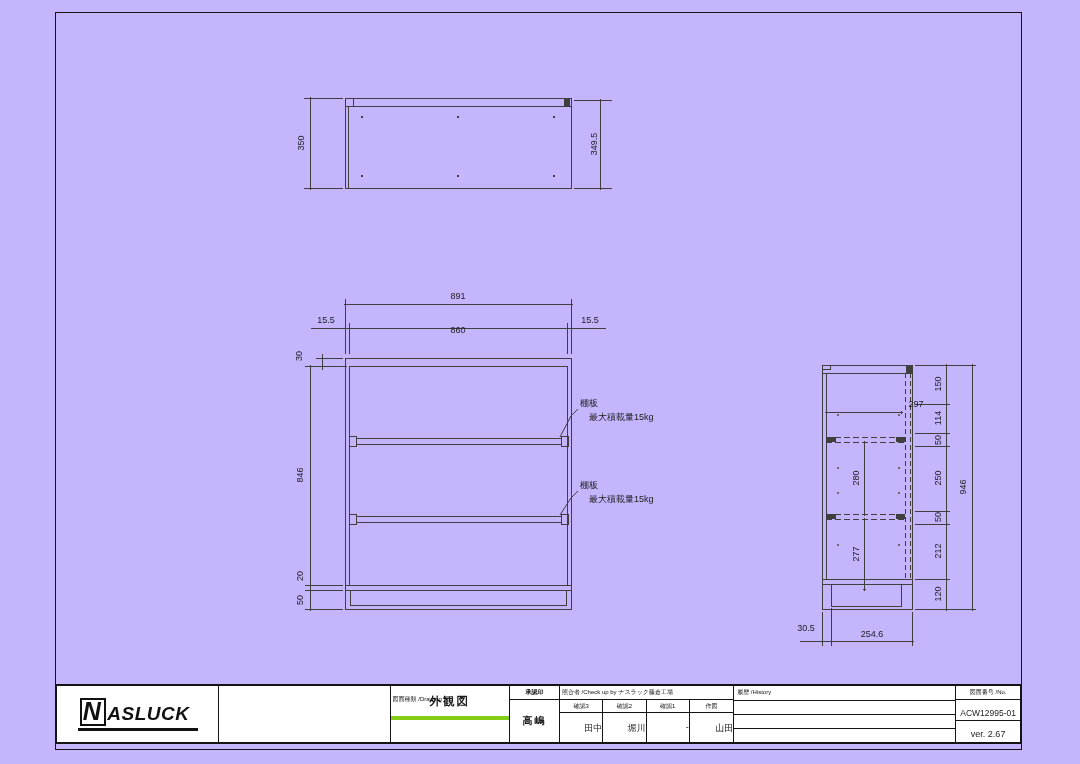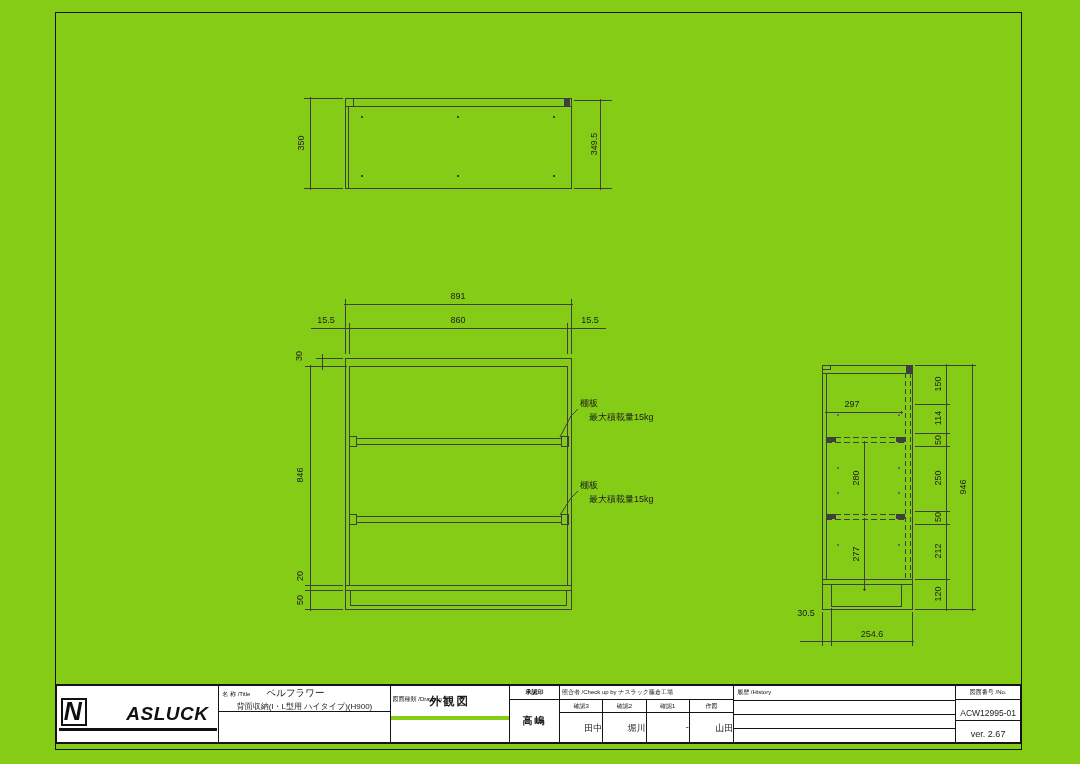--- a/index.html
+++ b/index.html
@@ -1,17 +1,17 @@
 <!DOCTYPE html>
 <html><head>
 <meta charset="utf-8">
 <style>
   html,body { margin:0; padding:0; background:#fff; }
   #canvas {
-    position:relative; width:1080px; height:764px; background:#84cc16;
+    position:relative; width:1080px; height:764px; background:#c4b5fd;
     font-family:"Liberation Sans","DejaVu Sans",sans-serif; color:#1c1c1c;
     overflow:hidden;
   }
   #linework { position:absolute; left:0; top:0; }
   .dim {
     position:absolute; font-size:9px; line-height:1; color:#1c1c1c;
     white-space:nowrap; transform:translate(-50%,-50%);
   }
   .dim.v { transform:translate(-50%,-50%) rotate(-90deg); }
   .note { position:absolute; font-size:9px; line-height:1; white-space:nowrap; color:#1c1c1c; }
@@ -24,21 +24,21 @@
   .tb * { box-sizing:border-box; }
   .tb-cell { position:relative; border-right:1px solid #141414; height:100%; }
   .tb-cell:last-child { border-right:none; }
   .micro { font-size:6px; color:#111; line-height:1.1; white-space:nowrap; }
   .center { text-align:center; }
   .tb-logo { width:163px; display:flex; align-items:center; justify-content:center; }
   .logo { display:inline-block; border-bottom:3px solid #111; padding:1px 8px 2px 2px;
           font-style:italic; font-weight:bold; letter-spacing:.5px; color:#111; }
   .logo-n { display:inline-block; border:2.5px solid #111; padding:0 3px 0 1px;
             font-size:25px; line-height:.95; margin-right:1px; }
-  .logo-rest { font-size:19px;padding-left:38px; }
+  .logo-rest { font-size:19px; }
 
   .tb-title { width:172px; }
   .tb-title-top { height:26px; border-bottom:1px solid #141414; padding:1px 3px 0 3px; }
   .tt-row1 { display:flex; align-items:baseline; gap:6px; }
   .tt-name { font-size:9.5px; margin-left:10px; }
   .tt-desc { font-size:8px; text-align:center; margin-top:1px; white-space:nowrap; }
   .tb-title-bot { height:29px; padding-top:1px; }
   .tt-type { font-size:9.5px; }
   .tt-code { font-size:11px; letter-spacing:.5px; margin-top:1px; }
 
@@ -239,62 +239,55 @@
         <circle cx="912.5" cy="641.5" r="1.3" fill="#3f3f3f" stroke="none"></circle>
       </g>
     </g>
   </svg>
 
   <span class="dim v" style="left:301px; top:143px;">350</span>
   <span class="dim v" style="left:594px; top:144px;">349.5</span>
 
   <span class="dim" style="left:458px; top:296px;">891</span>
   <span class="dim" style="left:326px; top:320px;">15.5</span>
-  <span class="dim" style="left:458px; top:320px;">860</span>
+  <span class="dim" style="left:458px; top:330px;">860</span>
   <span class="dim" style="left:590px; top:320px;">15.5</span>
   <span class="dim v" style="left:299px; top:356px;">30</span>
   <span class="dim v" style="left:300px; top:475px;">846</span>
   <span class="dim v" style="left:300px; top:576px;">20</span>
   <span class="dim v" style="left:300px; top:600px;">50</span>
 
   <span class="note" style="left:580px; top:399px;">棚板</span>
   <span class="note" style="left:589px; top:413px;">最大積載量15kg</span>
   <span class="note" style="left:580px; top:481px;">棚板</span>
   <span class="note" style="left:589px; top:495px;">最大積載量15kg</span>
 
-  <span class="dim" style="left:852px; top:404px;">297</span>
+  <span class="dim" style="left:916px; top:404px;">297</span>
   <span class="dim v" style="left:856px; top:478px;">280</span>
   <span class="dim v" style="left:856px; top:554px;">277</span>
   <span class="dim v" style="left:938px; top:384px;">150</span>
   <span class="dim v" style="left:938px; top:418px;">114</span>
   <span class="dim v" style="left:938px; top:440px;">50</span>
   <span class="dim v" style="left:938px; top:478px;">250</span>
   <span class="dim v" style="left:938px; top:517px;">50</span>
   <span class="dim v" style="left:938px; top:551px;">212</span>
   <span class="dim v" style="left:938px; top:594px;">120</span>
   <span class="dim v" style="left:963px; top:487px;">946</span>
-  <span class="dim" style="left:806px; top:613px;">30.5</span>
+  <span class="dim" style="left:806px; top:628px;">30.5</span>
   <span class="dim" style="left:872px; top:634px;">254.6</span>
 
   <div class="tb">
 
     <div class="tb-cell tb-logo">
       <div class="logo">
         <span class="logo-n">N</span><span class="logo-rest">ASLUCK</span>
       </div>
     </div>
 
     <div class="tb-cell tb-title">
-      <div class="tb-title-top">
-        <div class="tt-row1">
-          <span class="micro">名 称 /Title</span>
-          <span class="tt-name">ベルフラワー</span>
-        </div>
-        <div class="tt-desc">背面収納(I・L型用 ハイタイプ)(H900)</div>
-      </div>
     </div>
 
     <div class="tb-cell tb-drawing">
       <div class="tb-draw-top">
         <div class="micro td-label">図面種類 /Drawing</div>
         <div class="td-type">外観図</div>
       </div>
     </div>
 
     <div class="tb-cell tb-approval">

